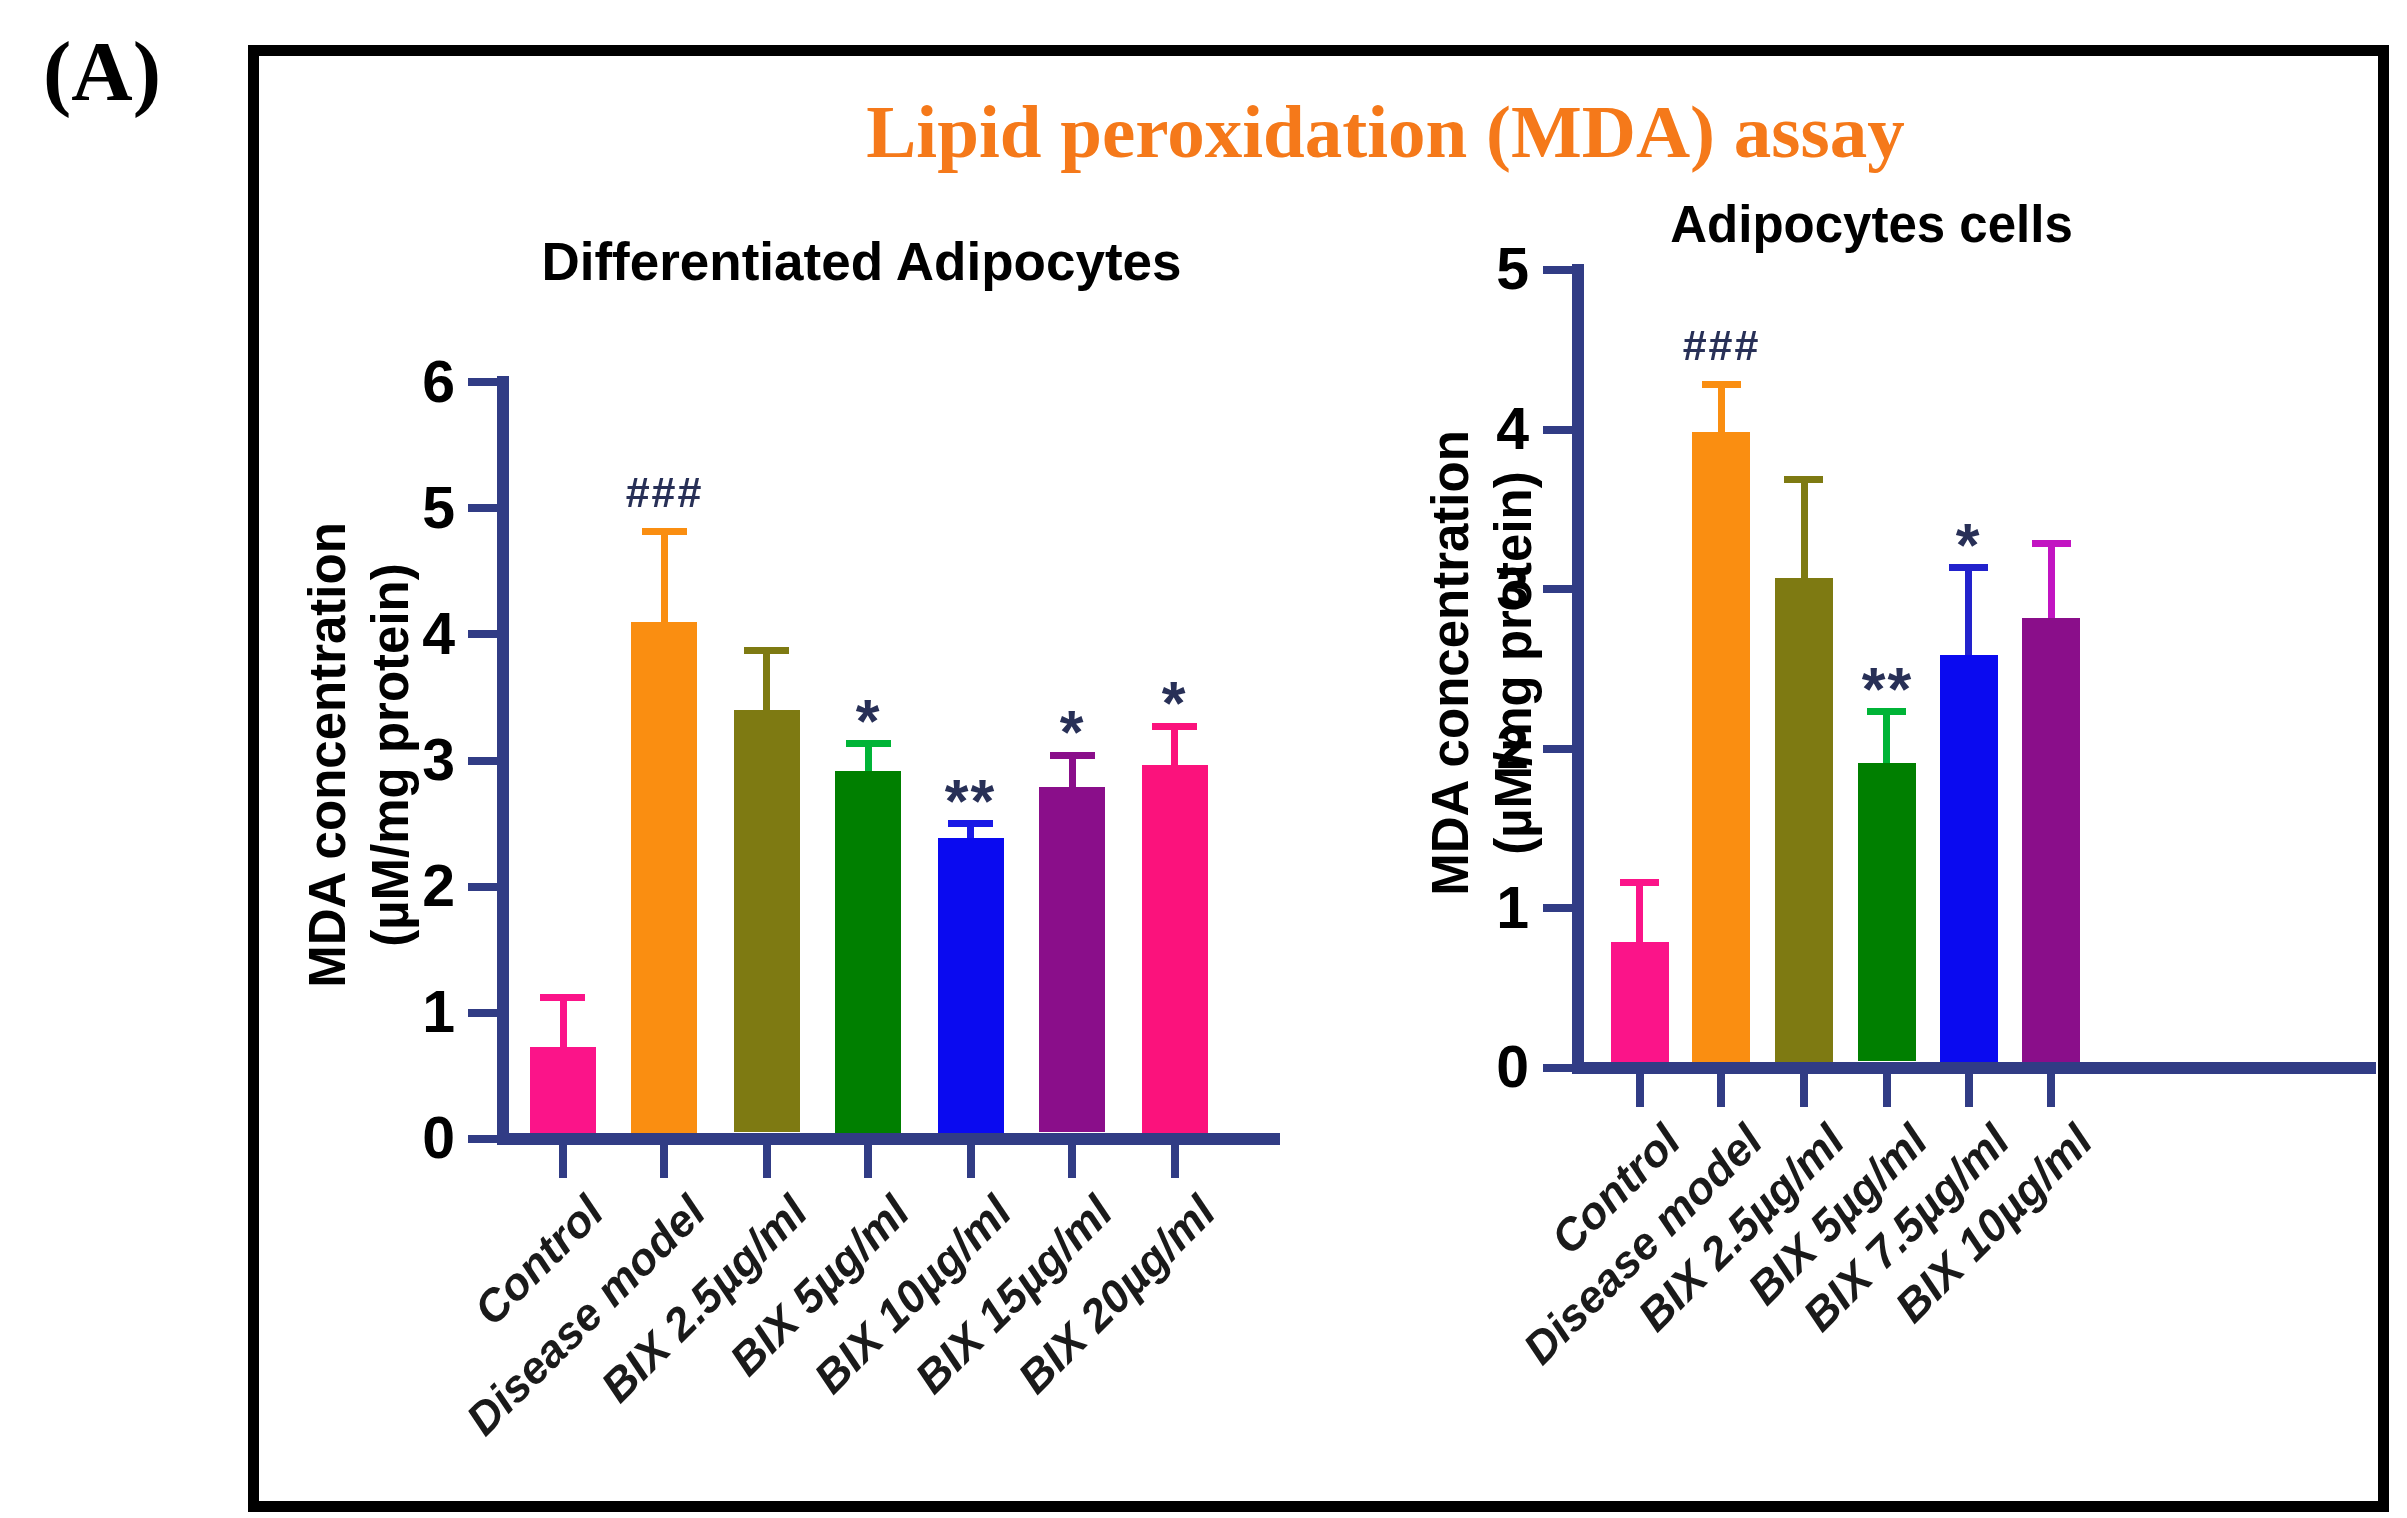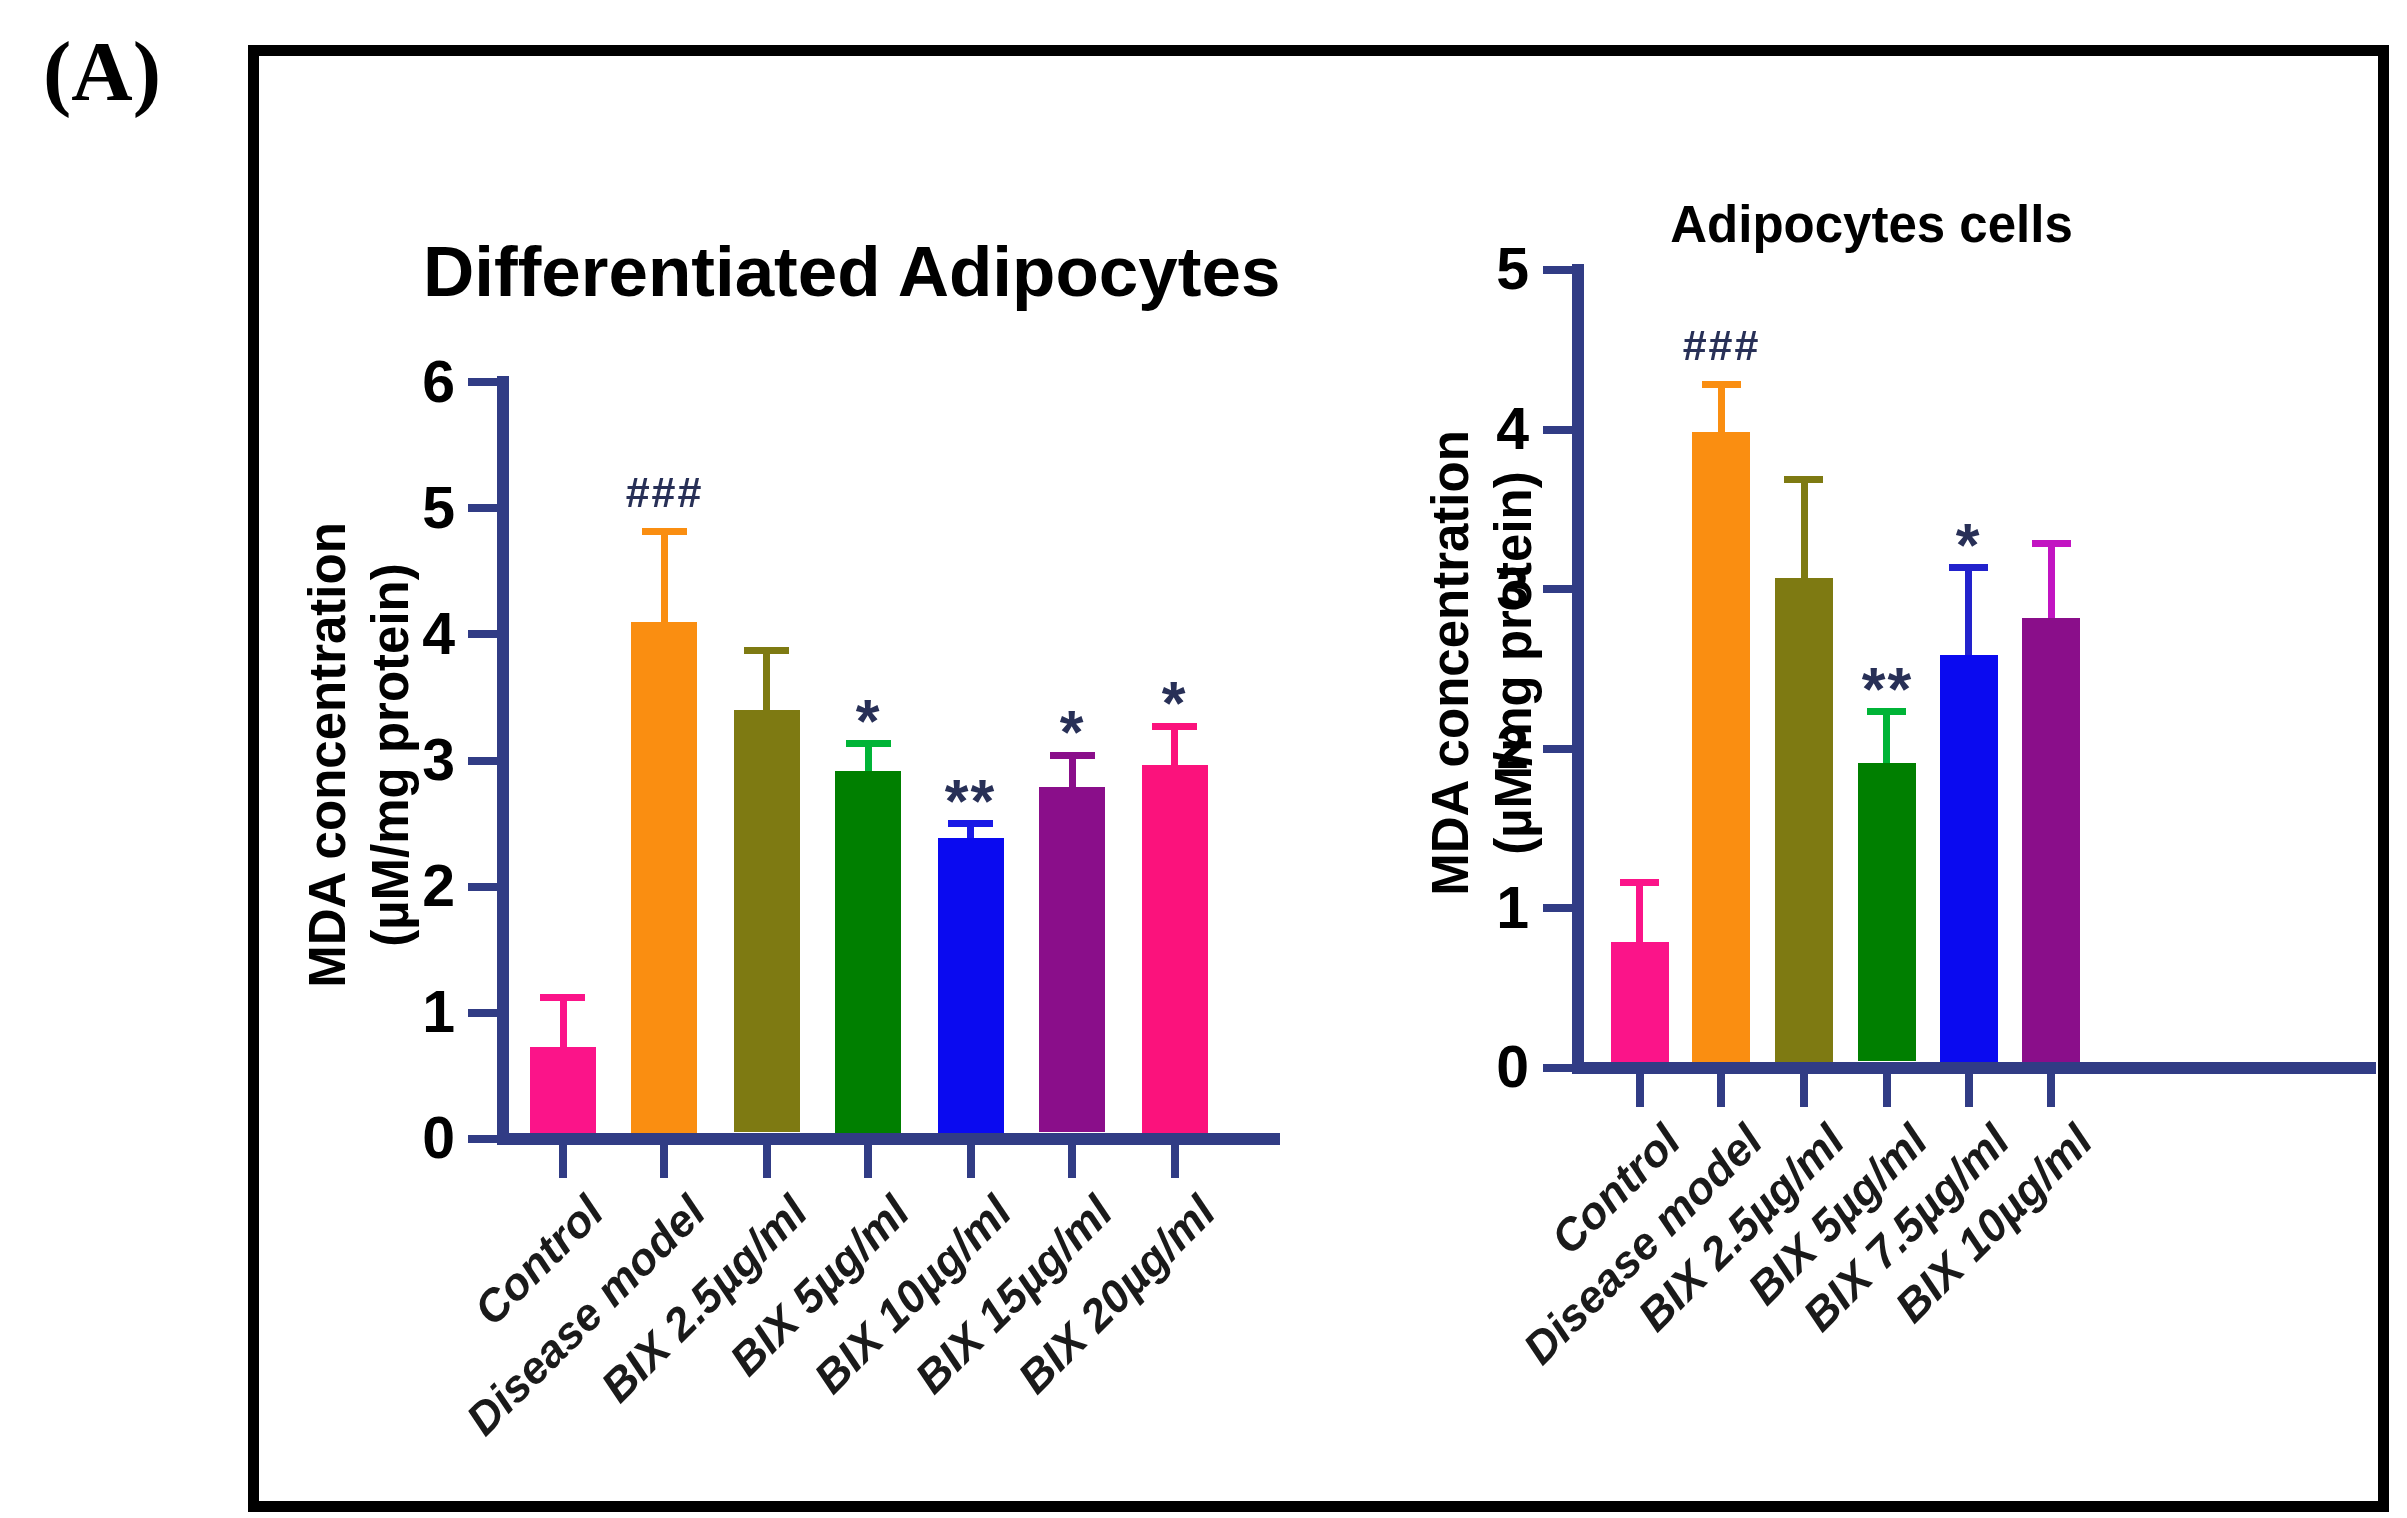--- a/index.html
+++ b/index.html
@@ -83,23 +83,24 @@
 </style>
 </head>
 <body>
 
 <div id="canvas">
 
   <div class="panel-label serif">(A)</div>
 
   <div class="frame"></div>
 
+  <div class="fig-title serif" style="color: rgb(245, 121, 26);">Lipid peroxidation (MDA) assay</div>
 
   <div>
-    <div class="chart-subtitle" style="left:423px; top:231px; width:827px; font-size:71px;">Differentiated Adipocytes</div>
+    <div class="chart-subtitle" style="left:448px; top:231px; width:827px; font-size:53px;">Differentiated Adipocytes</div>
     <div class="ylabel" style="left:-34px; top:691px; width:788px; height:128px;">
       <div>MDA concentration</div>
       <div>(µM/mg protein)</div>
     </div>
   </div>
 
   <div>
     <div class="chart-subtitle" style="left:1576px; top:195px; width:591px; font-size:51px;">Adipocytes cells</div>
     <div class="ylabel" style="left:1079px; top:599px; width:808px; height:128px;">
       <div>MDA concentration</div>

